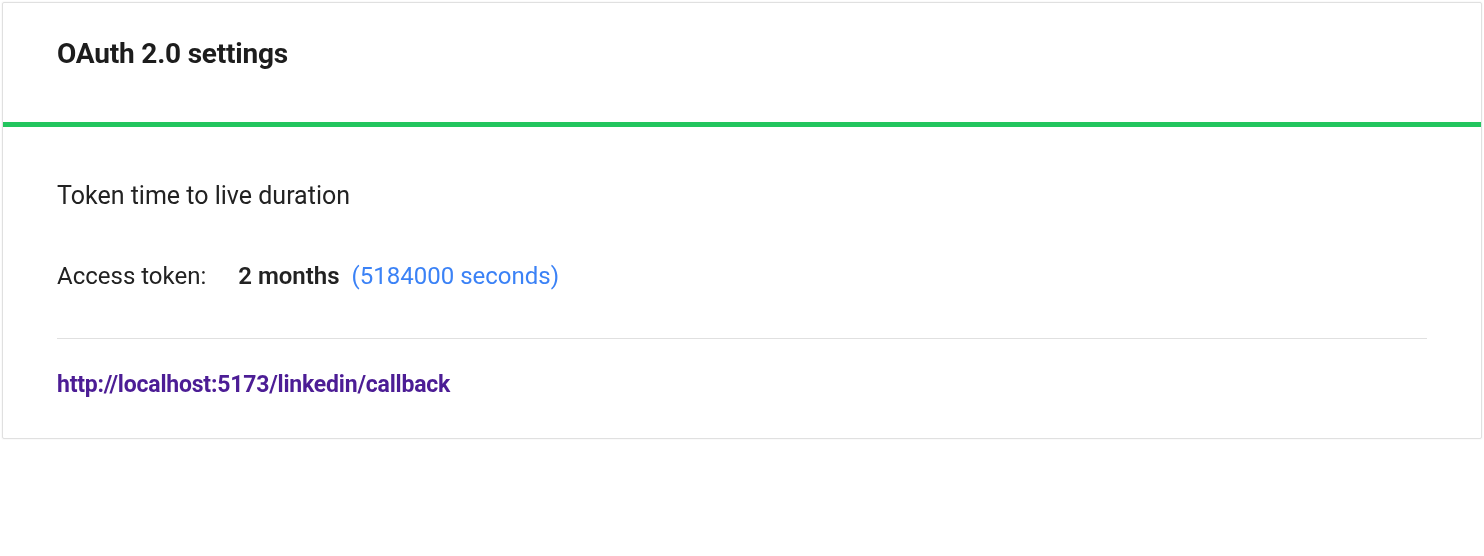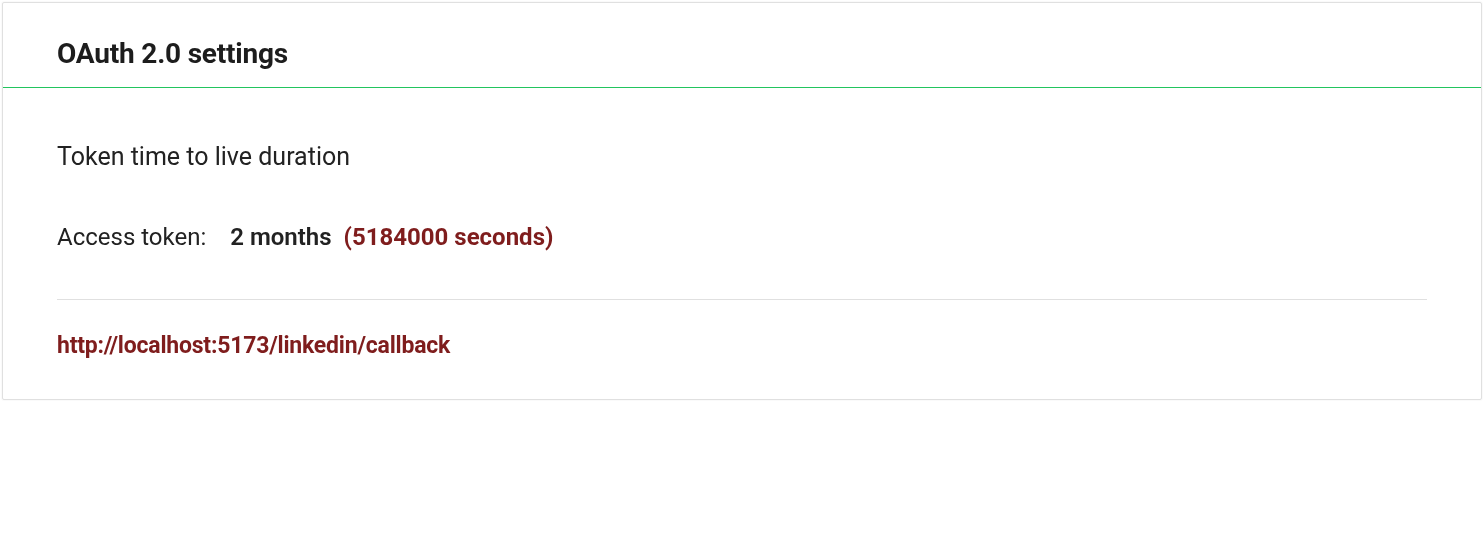--- a/index.html
+++ b/index.html
@@ -11,22 +11,22 @@
       height: 556px;
     }
     .card {
       border: 1px solid #e0e0e0;
       border-radius: 2px;
       margin: 2px;
       background: #fff;
       box-shadow: 0 0 0 1px rgba(0,0,0,0.02);
     }
     .card-header {
-      padding: 34px 54px 17px 54px;
-      border-bottom: 1px solid #22c55e;
+      padding: 34px 54px 52px 54px;
+      border-bottom: 5px solid #22c55e;
     }
     .card-header h2 {
       font-size: 28px;
       font-weight: 700;
       color: #1d1d1d;
       letter-spacing: -0.2px;
     }
     .card-body {
       padding: 54px 54px 40px 54px;
     }
@@ -38,22 +38,22 @@
     }
     .token-row {
       font-size: 24px;
       color: #222;
       display: flex;
       align-items: flex-end;
       gap: 12px;
       flex-wrap: wrap;
     }
     .token-label { font-weight: 400; }
-    .token-value { font-weight: 600; margin-left: 12px; }
-    .token-seconds { color: #7f1d1d; font-weight: 700; }
+    .token-value { font-weight: 600; margin-left: 20px; }
+    .token-seconds { color: #3b82f6; font-weight: 400; }
     .divider {
       border: none;
       border-top: 1px solid #e0e0e0;
       margin: 48px 0 0 0;
     }
     .redirect-header-row {
       display: flex;
       align-items: center;
       justify-content: space-between;
       margin-top: 48px;
@@ -70,21 +70,21 @@
       padding: 6px;
       color: #666666;
       display: inline-flex;
       align-items: center;
       justify-content: center;
     }
     .edit-btn svg { width: 32px; height: 32px; }
     .redirect-url {
       font-size: 23px;
       font-weight: 700;
-      color: #7f1d1d;
+      color: #4c1d95;
       margin-top: 32px;
       letter-spacing: -0.2px;
     }
   </style>
 </head>
 <body>
 
 <div class="card">
   <div class="card-header">
     <h2>OAuth 2.0 settings</h2>

